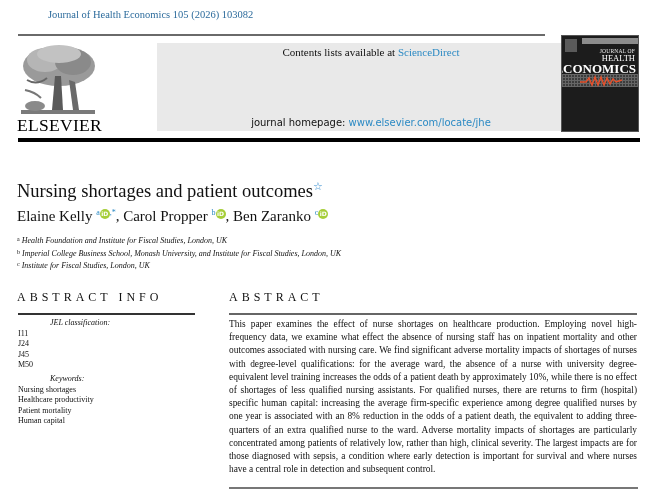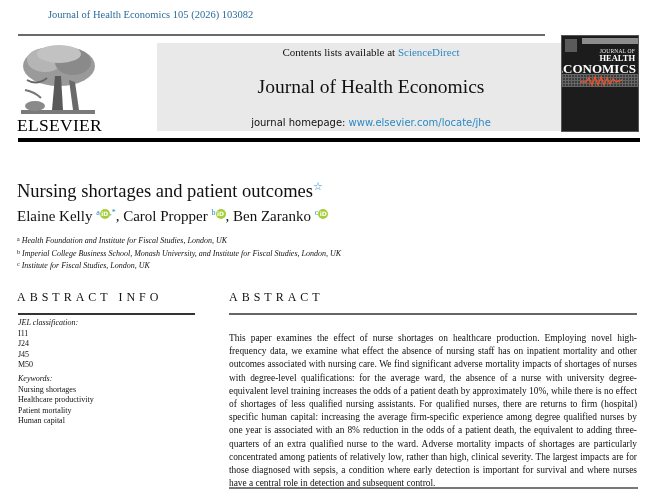--- a/index.html
+++ b/index.html
@@ -22,21 +22,21 @@
   .banner .jtitle { position: absolute; top: 33px; left: 0; width: 100%; text-align: center;
     font-family: "Liberation Serif", serif; font-size: 19.5px; color: #111; }
   .banner .homepage { position: absolute; top: 74px; left: 0; width: 100%; text-align: center;
     font-family: "DejaVu Sans", sans-serif; font-size: 10px; color: #111; }
   .banner .homepage a { color: #2c8ac4; text-decoration: none; }
 
   .cover { position: absolute; top: 35px; left: 561px; width: 78px; height: 97px; background: #1c1c1c; border: 1px solid #555; overflow: hidden; }
   .cover .topbar { position: absolute; top: 2px; left: 20px; width: 56px; height: 6px; background: #8c8c8c; }
   .cover .elogo { position: absolute; top: 3px; left: 3px; width: 12px; height: 13px; background: #5a5a5a; }
   .cover .t1 { position: absolute; top: 12px; right: 3px; font-family: "Liberation Serif", serif; font-size: 5.5px; color: #eee; letter-spacing: 0.2px; }
-  .cover .t2 { position: absolute; top: 17px; right: 3px; font-family: "Liberation Serif", serif; font-size: 8.5px; font-weight: bold; color: #fff; margin-left: 28px; }
+  .cover .t2 { position: absolute; top: 17px; right: 3px; font-family: "Liberation Serif", serif; font-size: 8.5px; font-weight: normal; color: #fff; margin-left: 28px; }
   .cover .t3 { position: absolute; top: 25px; right: 2px; font-family: "Liberation Serif", serif; font-size: 13px; font-weight: bold; color: #fff; }
   .cover .grid { position: absolute; top: 38px; left: 0; width: 100%; height: 13px;
     background-color: #3c3c3c;
     background-image: linear-gradient(#666 1px, transparent 1px), linear-gradient(90deg, #666 1px, transparent 1px);
     background-size: 3px 3px; }
   .cover svg { position: absolute; top: 38px; left: 0; }
 
   .rule-thick { position: absolute; top: 138px; left: 18px; width: 622px; height: 4px; background: #000; }
 
   .title { position: absolute; top: 180px; left: 17px; font-family: "Liberation Serif", serif; font-size: 18.5px; color: #111; white-space: nowrap; }
@@ -50,24 +50,24 @@
   .affils { position: absolute; top: 234px; left: 17px; font-family: "Liberation Serif", serif; font-style: italic; font-size: 8px; color: #111; line-height: 10.5px; }
   .affils sup { font-style: normal; font-size: 6px; vertical-align: 2px; margin-right: 2px; }
 
   .sec-head { position: absolute; top: 290px; font-family: "Liberation Serif", serif; font-size: 12px; letter-spacing: 4px; color: #111; }
   .info-head { left: 17px; }
   .abs-head { left: 229px; }
   .info-rule { position: absolute; top: 313px; left: 18px; width: 177px; height: 1.5px; background: #333; }
   .abs-rule { position: absolute; top: 313px; left: 229px; width: 408px; height: 2px; background: #666; }
 
   .info { position: absolute; top: 318px; left: 18px; font-family: "Liberation Serif", serif; font-size: 8px; color: #111; line-height: 10.6px; }
-  .info .lbl { font-style: italic; }
+  .info .lbl { font-style: italic; margin-left: 32px; }
   .info .gap { height: 3px; }
 
-  .abstract { position: absolute; top: 332px; left: 229px; width: 408px; font-family: "Liberation Serif", serif; font-size: 9.4px;
+  .abstract { position: absolute; top: 318px; left: 229px; width: 408px; font-family: "Liberation Serif", serif; font-size: 9.4px;
     line-height: 13.2px; color: #111; text-align: justify; }
   .abs-bottom { position: absolute; top: 487px; left: 229px; width: 409px; height: 2px; background: #777; }
 </style>
 </head>
 <body>
 
 <div class="citation">Journal of Health Economics 105 (2026) 103082</div>
 
 <div class="rule-thin-top"></div>
 
@@ -82,21 +82,20 @@
   <path d="M52 40 L56 70 L62 70 L58 42 Z" fill="#6a6a6a"></path>
   <rect x="4" y="70" width="74" height="4" fill="#7a7a7a"></rect>
   <ellipse cx="18" cy="66" rx="10" ry="5" fill="#8a8a8a"></ellipse>
 </svg>
 <div class="elsevier-word">ELSEVIER</div>
 
 <div class="banner">
   <div class="contents">
     <span>Contents lists available at </span><span class="sd">ScienceDirect</span>
   </div>
-  <div class="jtitle">Journal of Health Economics</div>
   <div class="homepage">
     <span>journal homepage: </span><a>www.elsevier.com/locate/jhe</a>
   </div>
 </div>
 
 <div class="cover">
   <div class="topbar"></div>
   <div class="elogo"></div>
   <div class="t1">JOURNAL OF</div>
   <div class="t2">HEALTH</div>

